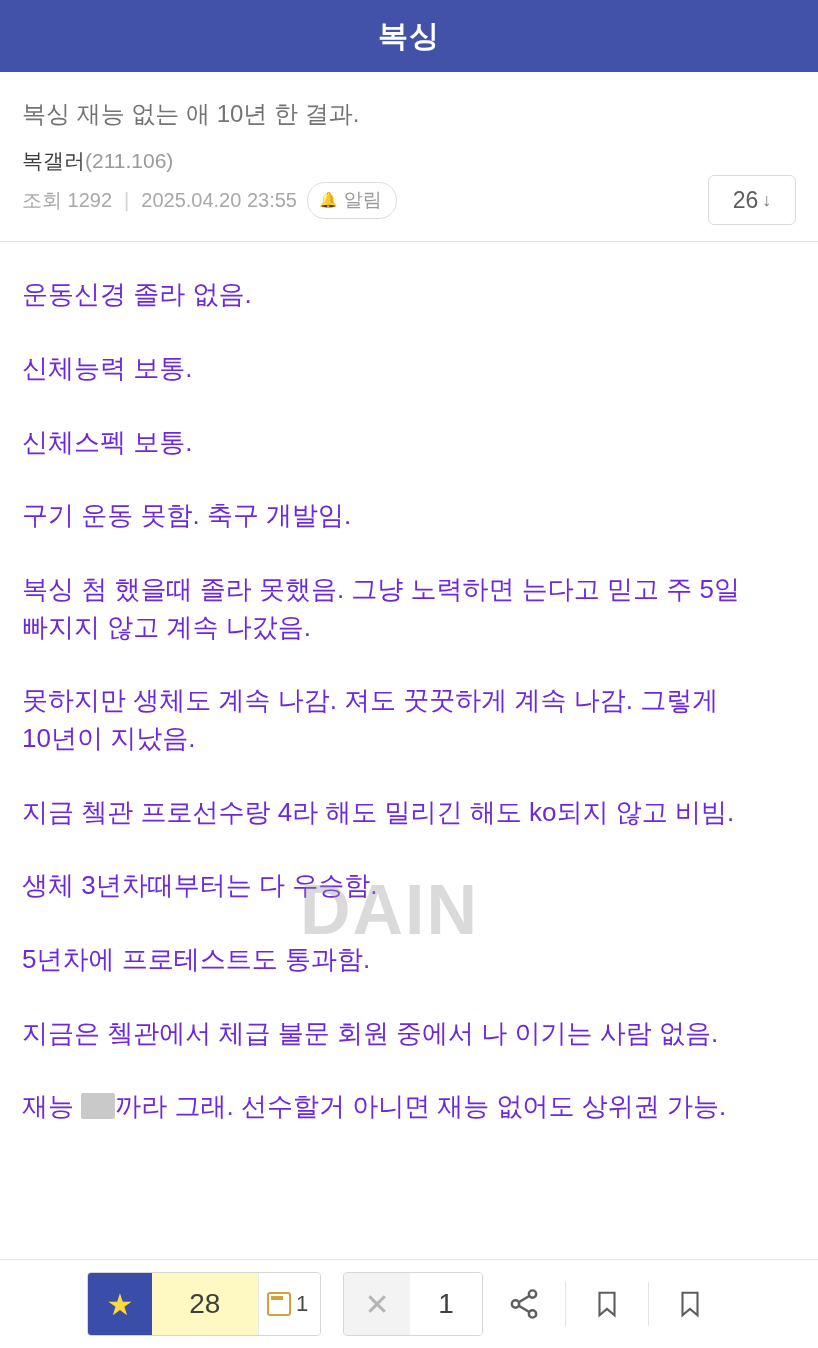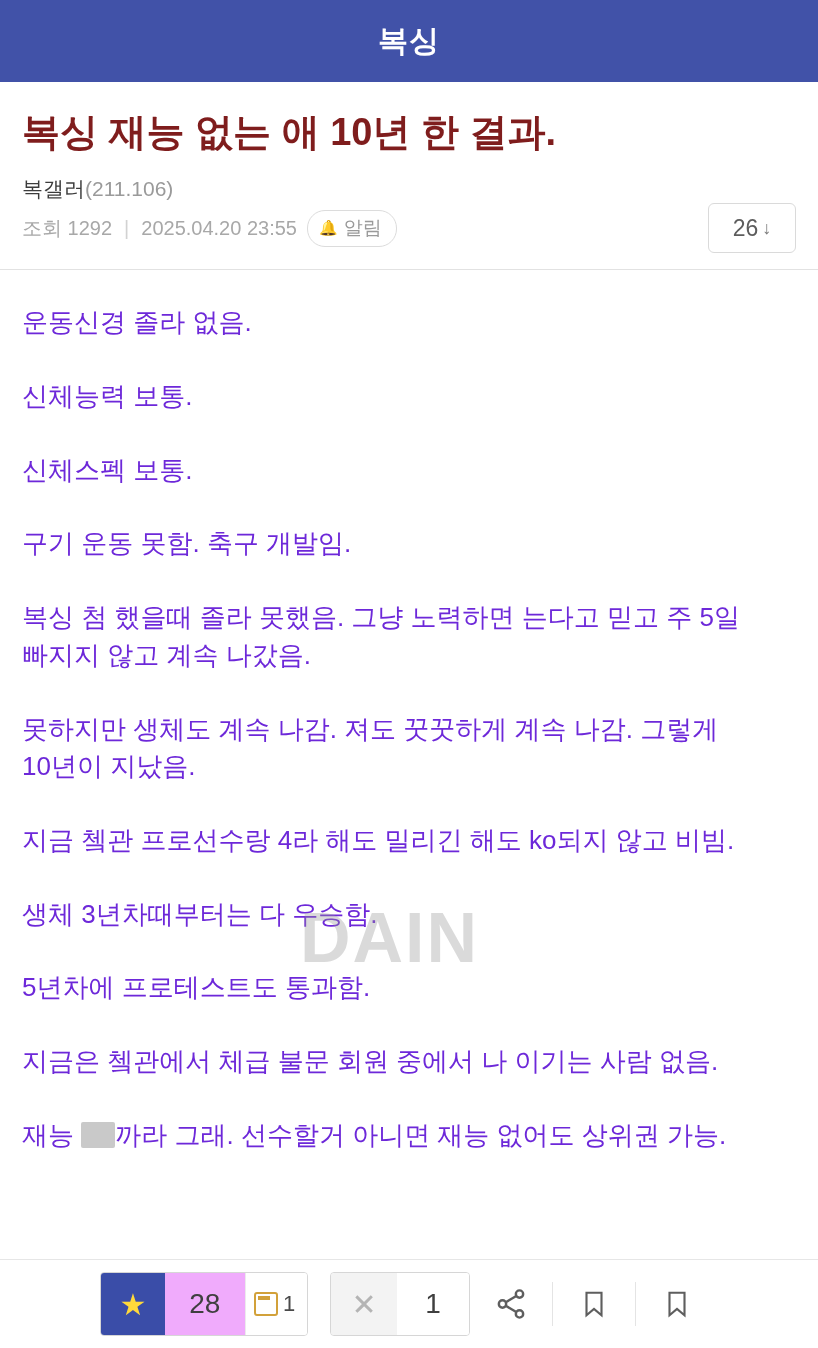--- a/index.html
+++ b/index.html
@@ -11,44 +11,44 @@
     width: 818px;
     height: 1348px;
     font-family: "Liberation Sans", "DejaVu Sans", sans-serif;
     color: #222;
     overflow: hidden;
     position: relative;
   }
 
   
   .appbar {
-    height: 82px;
+    height: 72px;
     background: #4152a8;
     display: flex;
     align-items: center;
     justify-content: center;
     position: relative;
   }
   .appbar-title {
     color: #ffffff;
     font-size: 30px;
     font-weight: bold;
     letter-spacing: 1px;
   }
 
   
   .post-head {
     padding: 26px 22px 16px 22px;
     border-bottom: 1px solid #e2e2e2;
     background: #fff;
   }
   .post-title {
-    font-size: 38px;
-    font-weight: bold;
-    color: #7f1d1d;
+    font-size: 24px;
+    font-weight: normal;
+    color: #737373;
     line-height: 1.3;
     margin: 0 0 18px 0;
   }
   .author-line {
     font-size: 21px;
     color: #5a5a5a;
   }
   .author-name { color: #3c3c3c; }
   .author-ip { color: #9a9a9a; }
 
@@ -165,22 +165,22 @@
     color: #ffd93b;
     font-size: 30px;
   }
   .vote-count {
     min-width: 68px;
     display: flex;
     align-items: center;
     justify-content: center;
     font-size: 28px;
     color: #3f3f3f;
-    background: #f0abfc;
-    padding: 0 6px;
+    background: #fef9c3;
+    padding: 0 19px;
   }
   .vote-sub {
     display: flex;
     align-items: center;
     gap: 5px;
     padding: 0 12px 0 8px;
     border-left: 1px solid #ececec;
     font-size: 22px;
     color: #4a4a4a;
     background: #fff;

